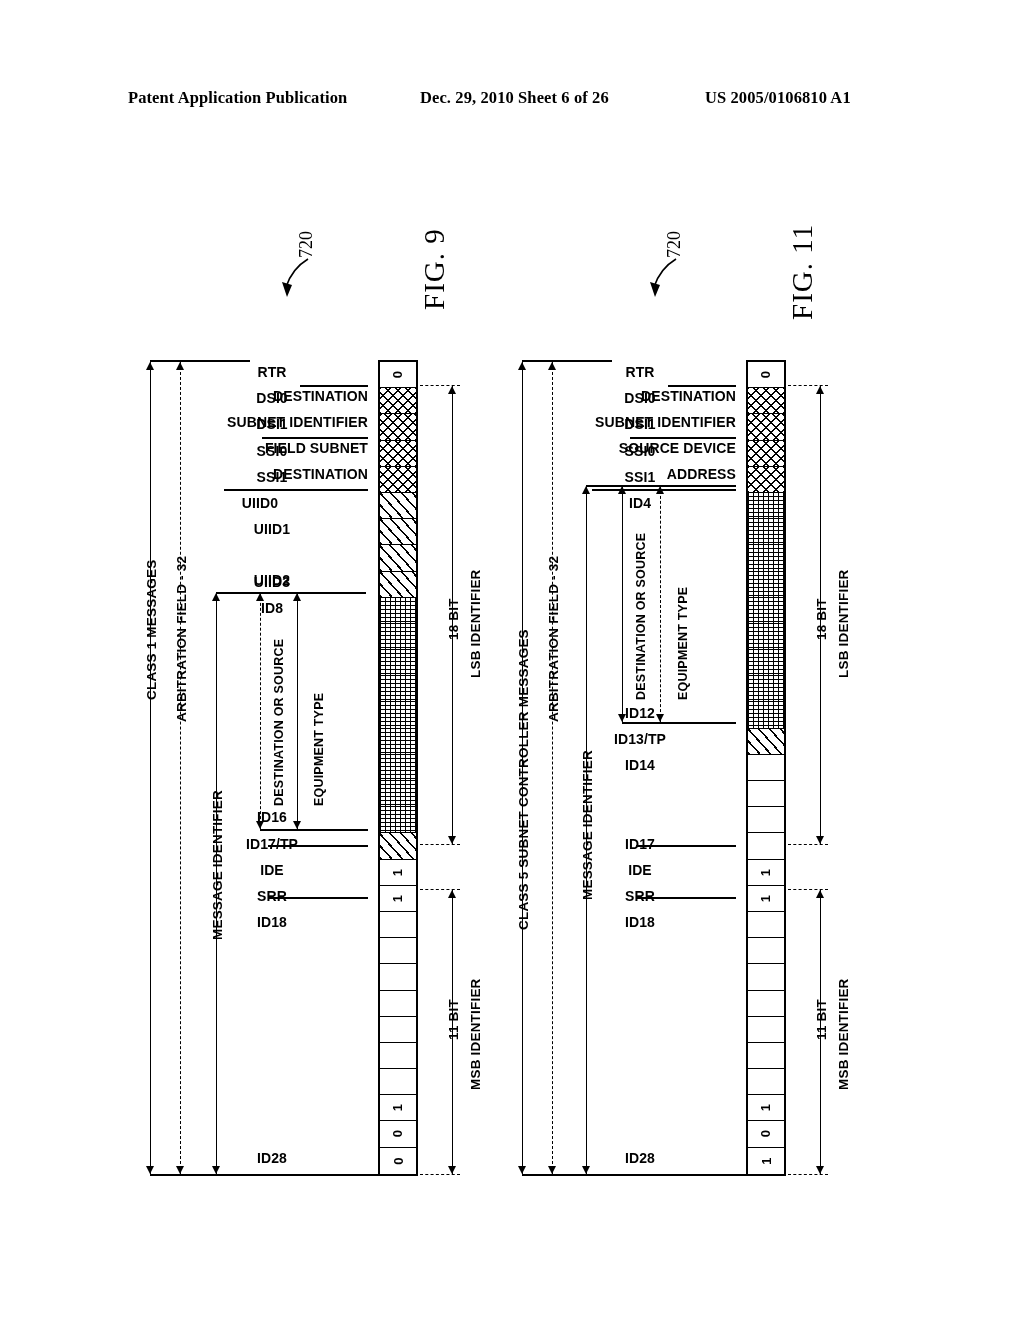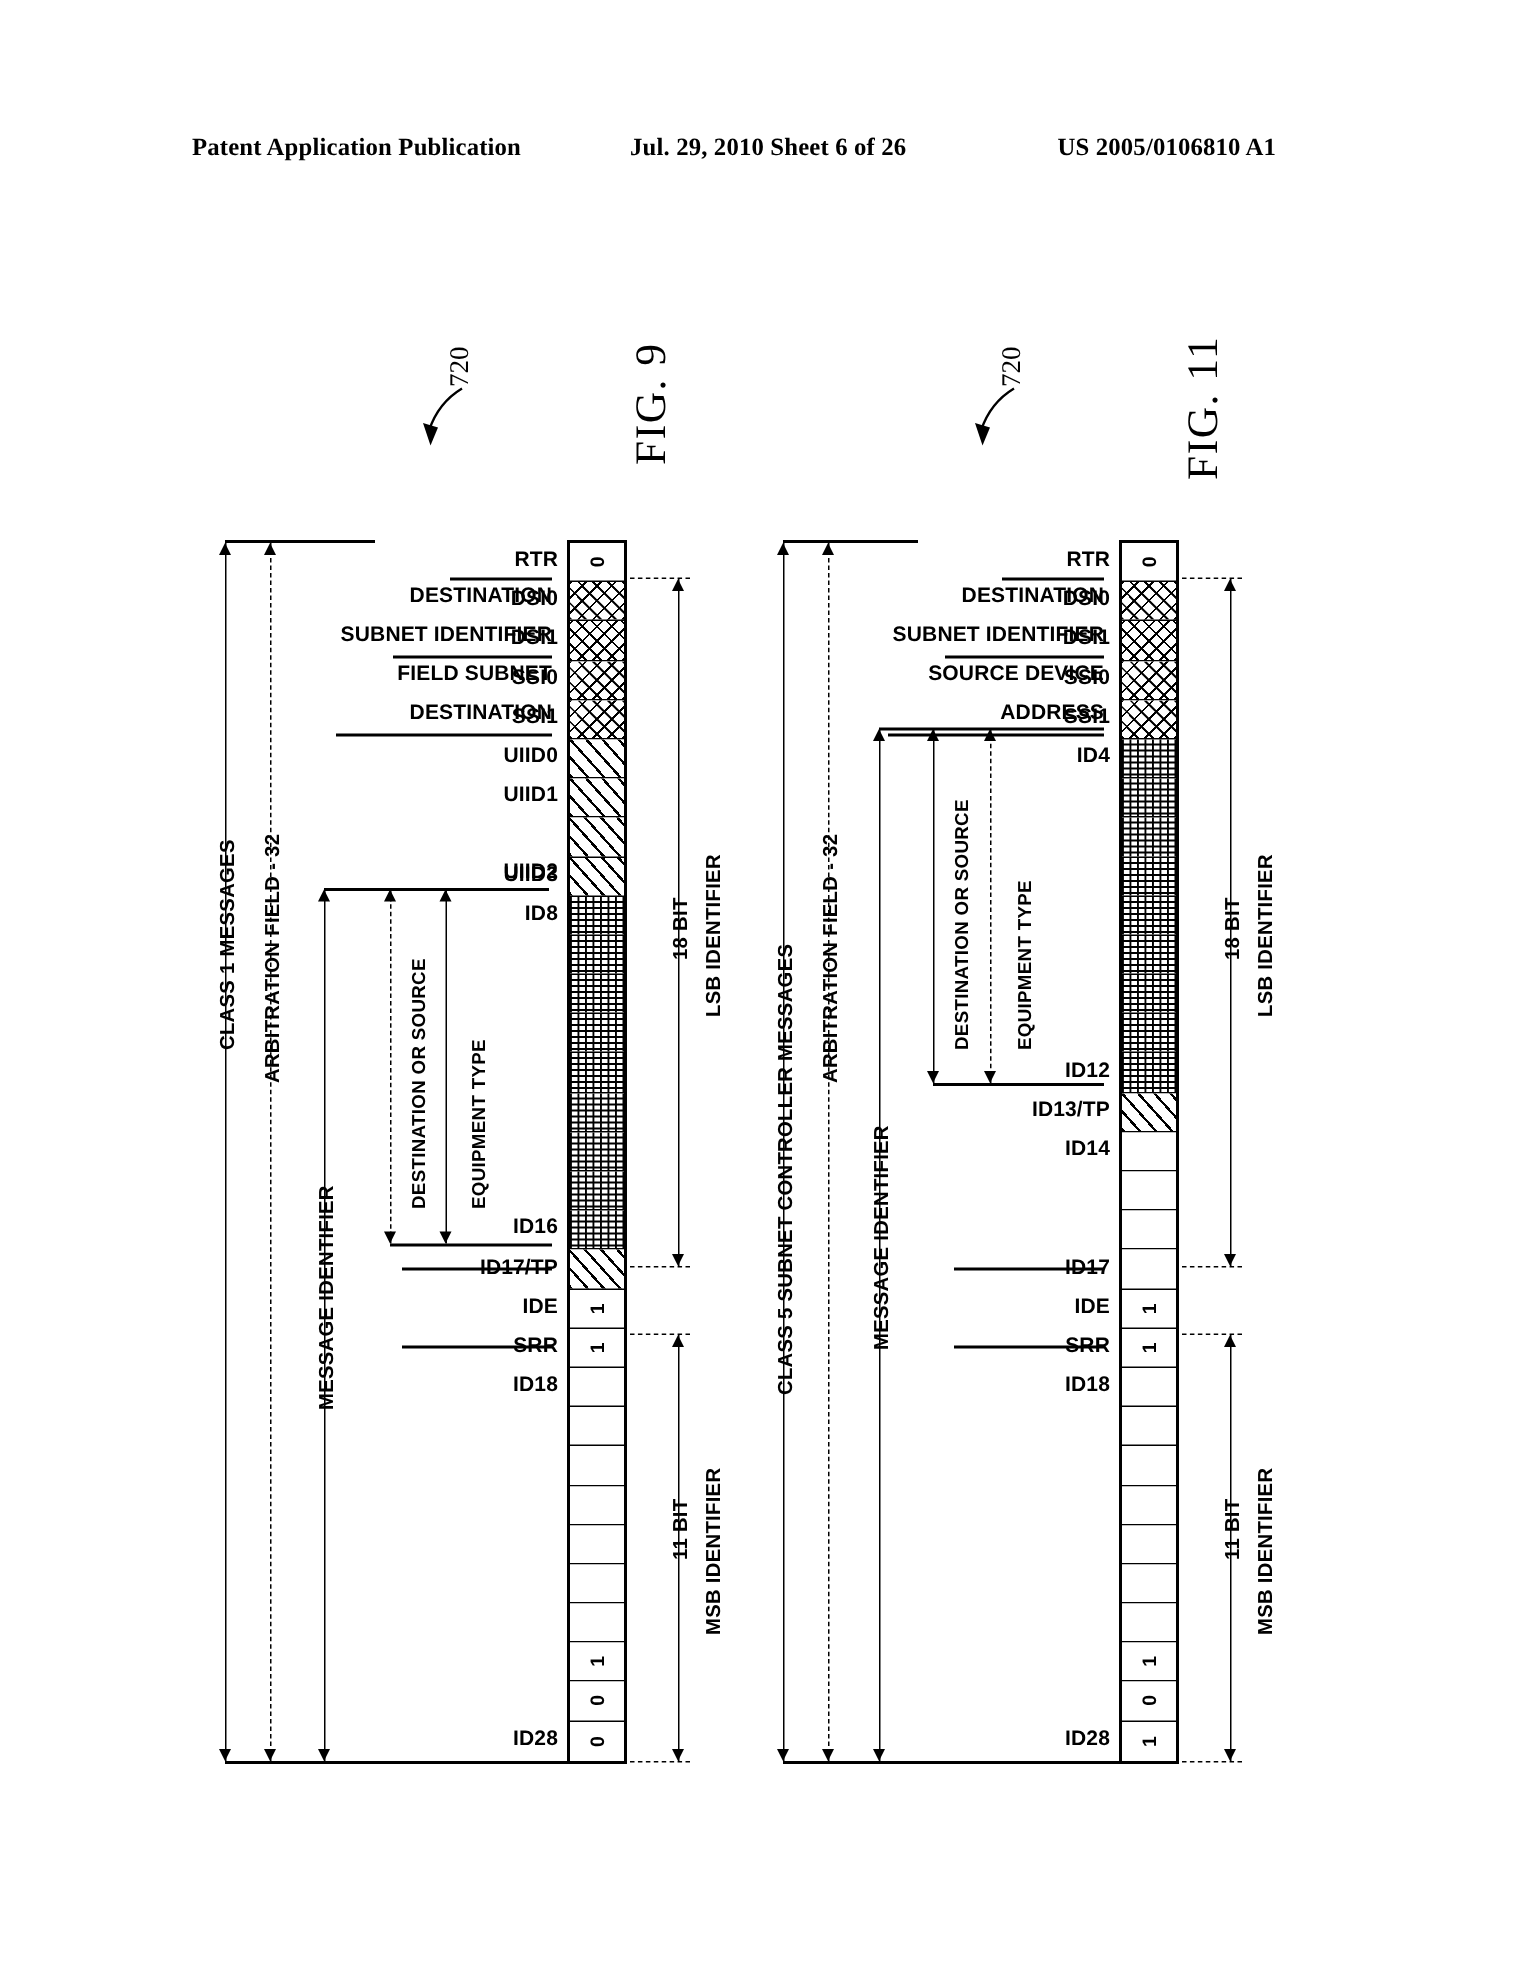--- a/index.html
+++ b/index.html
@@ -85,21 +85,21 @@
       repeating-linear-gradient(0deg, #000 0 1px, transparent 1px 4px),
       repeating-linear-gradient(90deg, #000 0 1.1px, transparent 1.1px 5px);
     background-size:4px 4px, 5px 4px;
     opacity:1;
   }
 
   
   .rowlabel{
     position:absolute;
     font-size:14px;font-weight:bold;
-    text-align:right;white-space:nowrap;
+    text-align:center;white-space:nowrap;
     letter-spacing:.1px;
   }
   .grouplabel{
     position:absolute;
     font-size:14px;font-weight:bold;
     text-align:right;white-space:nowrap;
     letter-spacing:.1px;
   }
   .ulline{position:absolute;background:#000;height:1.6px;}
 
@@ -113,21 +113,21 @@
   .tick{position:absolute;height:1.6px;background:#000;}
   .tick.dashed{height:0;border-top:1.4px dashed #000;background:none;}
 </style>
 </head>
 <body>
 
 <div class="page">
 
   <div class="hdr">
     <span class="h1">Patent Application Publication</span>
-    <span class="h2">Jul. 29, 2010  Sheet 6 of 26</span>
+    <span class="h2">Dec. 29, 2010  Sheet 6 of 26</span>
     <span class="h3">US 2005/0106810 A1</span>
   </div>
 
   <div>
 
     <div class="figtitle" style="left:418px;top:310px;">FIG. 9</div>
     <div class="refnum" style="left:296px;top:258px;">720</div>
 
     <svg style="position:absolute;left:278px;top:255px;width:36px;height:46px;">
       <path d="M30 4 C 20 10, 12 20, 8 32" stroke="#000" stroke-width="1.6" fill="none"></path>
@@ -184,21 +184,21 @@
     <div class="grouplabel" style="left:168px;top:414px;width:200px;">SUBNET IDENTIFIER</div>
     <div class="grouplabel" style="left:168px;top:440px;width:200px;">FIELD SUBNET</div>
     <div class="grouplabel" style="left:168px;top:466px;width:200px;">DESTINATION</div>
 
     <div id="fig9-labels">
         <div class="rowlabel" style="left: 172px; width: 200px; top: 364px;">RTR</div>
         <div class="rowlabel" style="left: 172px; width: 200px; top: 390.2px;">DSI0</div>
         <div class="rowlabel" style="left: 172px; width: 200px; top: 416.4px;">DSI1</div>
         <div class="rowlabel" style="left: 172px; width: 200px; top: 442.6px;">SSI0</div>
         <div class="rowlabel" style="left: 172px; width: 200px; top: 468.8px;">SSI1</div>
-        <div class="rowlabel" style="left: 172px; width: 200px; top: 495px;">UIID0</div>
+        <div class="rowlabel" style="left: 160px; width: 200px; top: 495px;">UIID0</div>
         <div class="rowlabel" style="left: 172px; width: 200px; top: 521.2px;">UIID1</div>
         <div class="rowlabel" style="left: 172px; width: 200px; top: 572px;">UIID2</div>
         <div class="rowlabel" style="left: 172px; width: 200px; top: 573.6px;">UIID3</div>
         <div class="rowlabel" style="left: 172px; width: 200px; top: 599.8px;">ID8</div>
         <div class="rowlabel" style="left: 172px; width: 200px; top: 809.4px;">ID16</div>
         <div class="rowlabel" style="left: 172px; width: 200px; top: 835.6px;">ID17/TP</div>
         <div class="rowlabel" style="left: 172px; width: 200px; top: 861.8px;">IDE</div>
         <div class="rowlabel" style="left: 172px; width: 200px; top: 888px;">SRR</div>
         <div class="rowlabel" style="left: 172px; width: 200px; top: 914.2px;">ID18</div>
         <div class="rowlabel" style="left: 172px; width: 200px; top: 1150px;">ID28</div>

